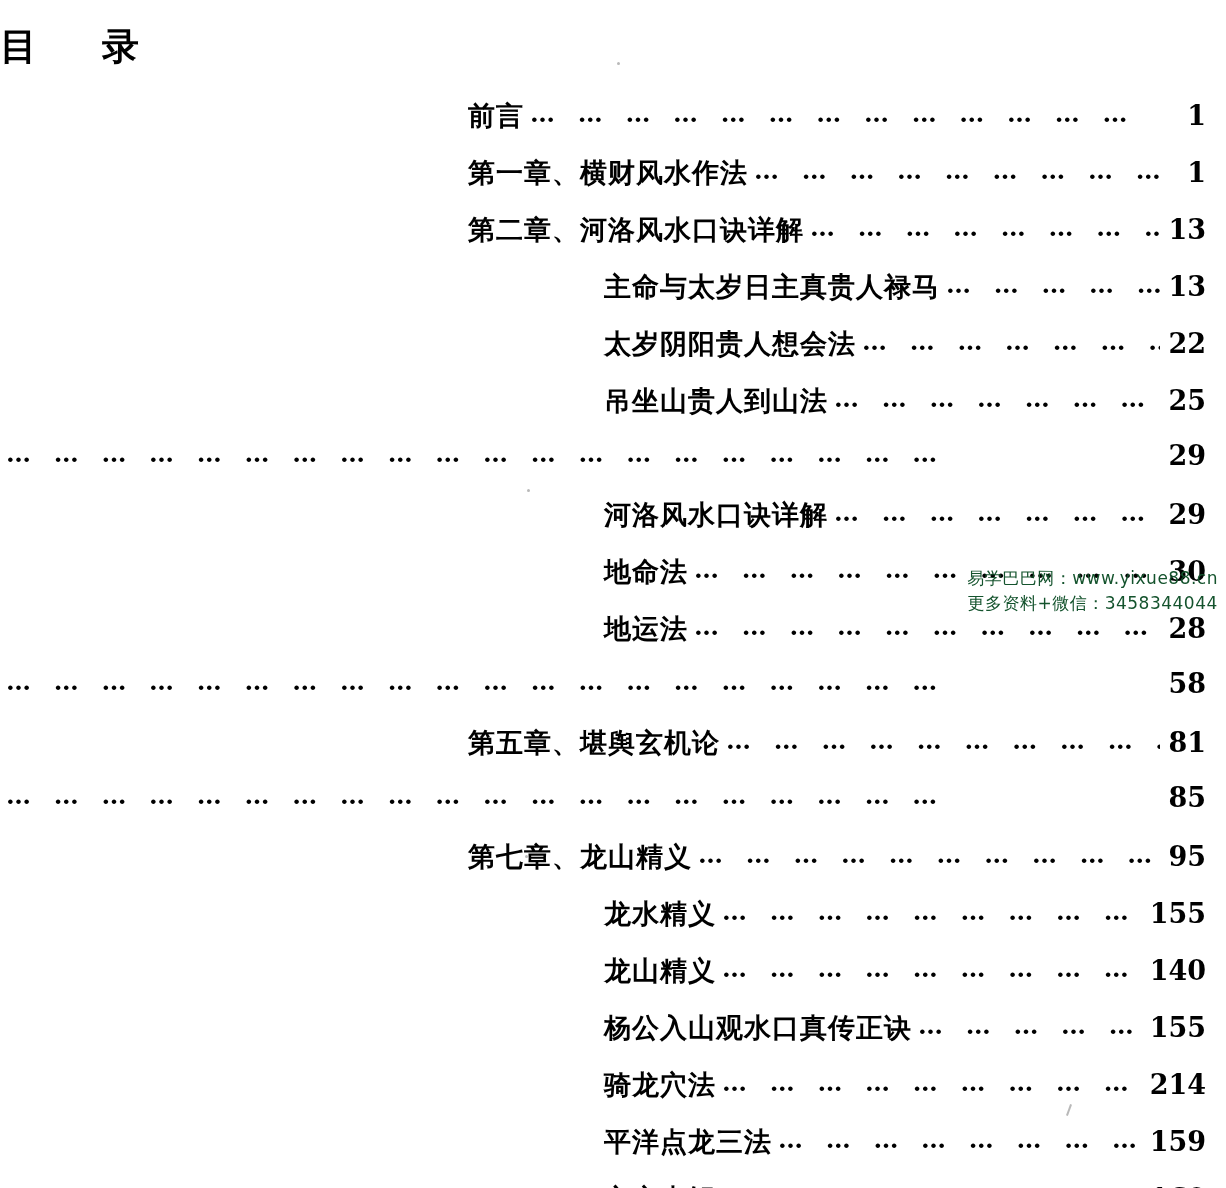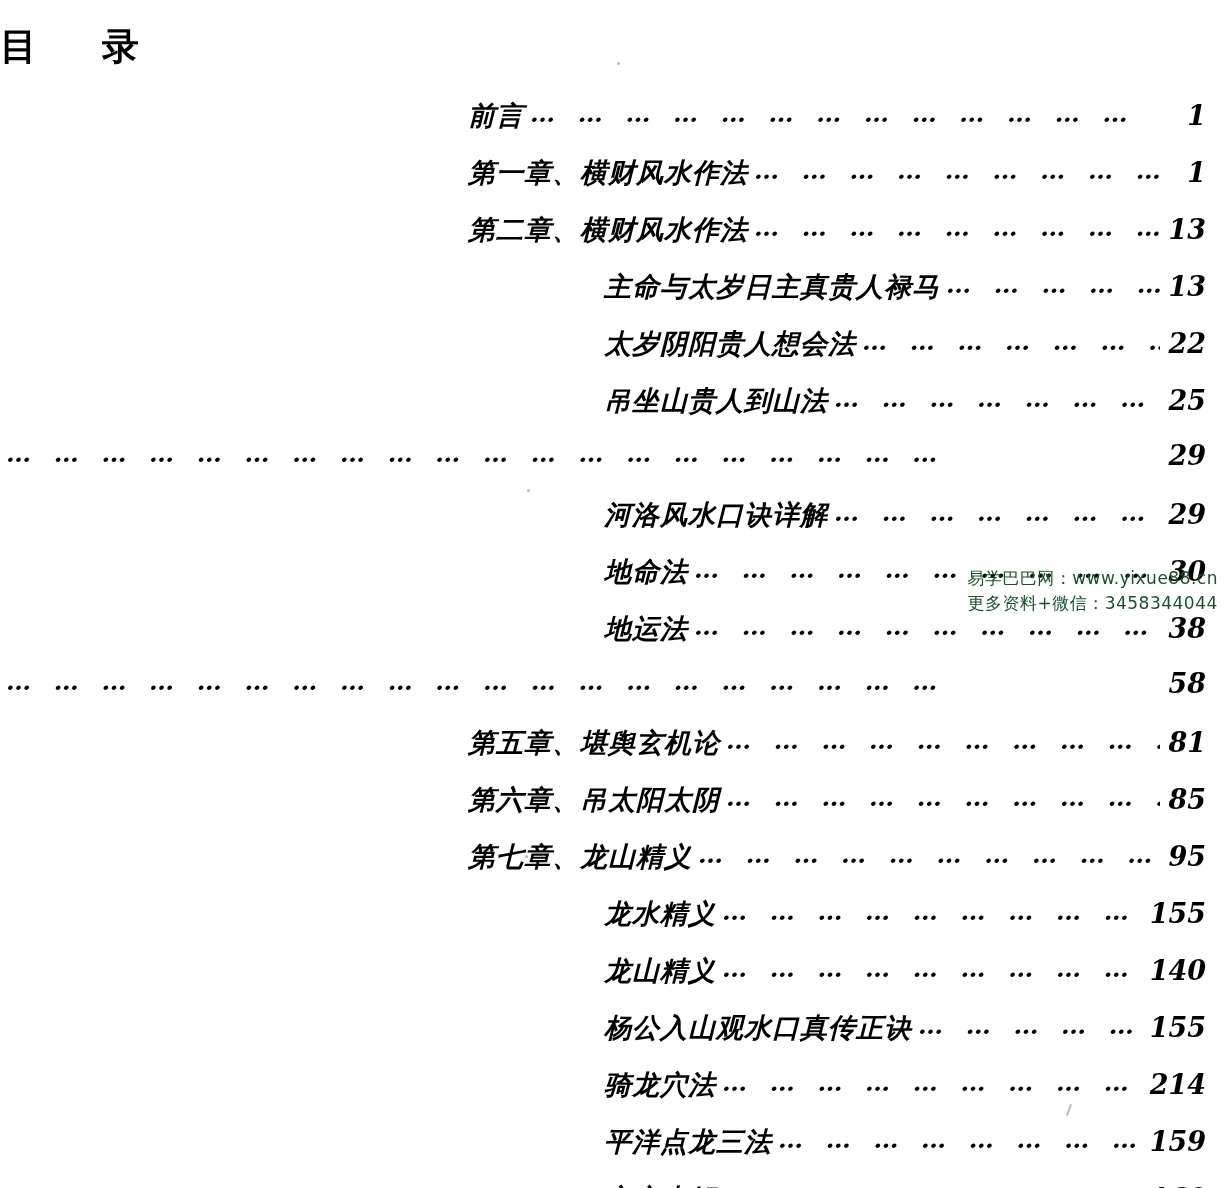--- a/index.html
+++ b/index.html
@@ -34,21 +34,20 @@
     padding: 0;
     list-style: none;
   }
   .toc-row {
     display: flex;
     align-items: baseline;
     height: 57px;
     font-size: 27px;
     font-weight: bold;
     color: #000;
-    font-style: italic;
   }
   .toc-row.lvl0 .label { margin-left: 468px; }
   .toc-row.lvl1 .label { margin-left: 604px; text-align: right; }
 
   .label {
     white-space: nowrap;
     letter-spacing: 1px;
   }
   .dots {
     flex: 1 1 auto;
@@ -104,21 +103,21 @@
       <span class="label">前言</span>
       <span class="dots">… … … … … … … … … … … … … … … … … … … …</span>
       <span class="page-num">1</span>
     </li>
     <li class="toc-row lvl0">
       <span class="label">第一章、横财风水作法</span>
       <span class="dots">… … … … … … … … … … … … … … … … … … … …</span>
       <span class="page-num">1</span>
     </li>
     <li class="toc-row lvl0">
-      <span class="label">第二章、横财风水作法</span>
+      <span class="label">第二章、河洛风水口诀详解</span>
       <span class="dots">… … … … … … … … … … … … … … … … … … … …</span>
       <span class="page-num">13</span>
     </li>
     <li class="toc-row lvl1">
       <span class="label">主命与太岁日主真贵人禄马</span>
       <span class="dots">… … … … … … … … … … … … … … … … … … … …</span>
       <span class="page-num">13</span>
     </li>
     <li class="toc-row lvl1">
       <span class="label">太岁阴阳贵人想会法</span>
@@ -140,33 +139,32 @@
       <span class="page-num">29</span>
     </li>
     <li class="toc-row lvl1">
       <span class="label">地命法</span>
       <span class="dots">… … … … … … … … … … … … … … … … … … … …</span>
       <span class="page-num">30</span>
     </li>
     <li class="toc-row lvl1">
       <span class="label">地运法</span>
       <span class="dots">… … … … … … … … … … … … … … … … … … … …</span>
-      <span class="page-num">38</span>
+      <span class="page-num">28</span>
     </li>
     <li class="toc-row lvl0">
       <span class="dots">… … … … … … … … … … … … … … … … … … … …</span>
       <span class="page-num">58</span>
     </li>
     <li class="toc-row lvl0">
       <span class="label">第五章、堪舆玄机论</span>
       <span class="dots">… … … … … … … … … … … … … … … … … … … …</span>
       <span class="page-num">81</span>
     </li>
     <li class="toc-row lvl0">
-      <span class="label">第六章、吊太阳太阴</span>
       <span class="dots">… … … … … … … … … … … … … … … … … … … …</span>
       <span class="page-num">85</span>
     </li>
     <li class="toc-row lvl0">
       <span class="label">第七章、龙山精义</span>
       <span class="dots">… … … … … … … … … … … … … … … … … … … …</span>
       <span class="page-num">95</span>
     </li>
     <li class="toc-row lvl1">
       <span class="label">龙水精义</span>

